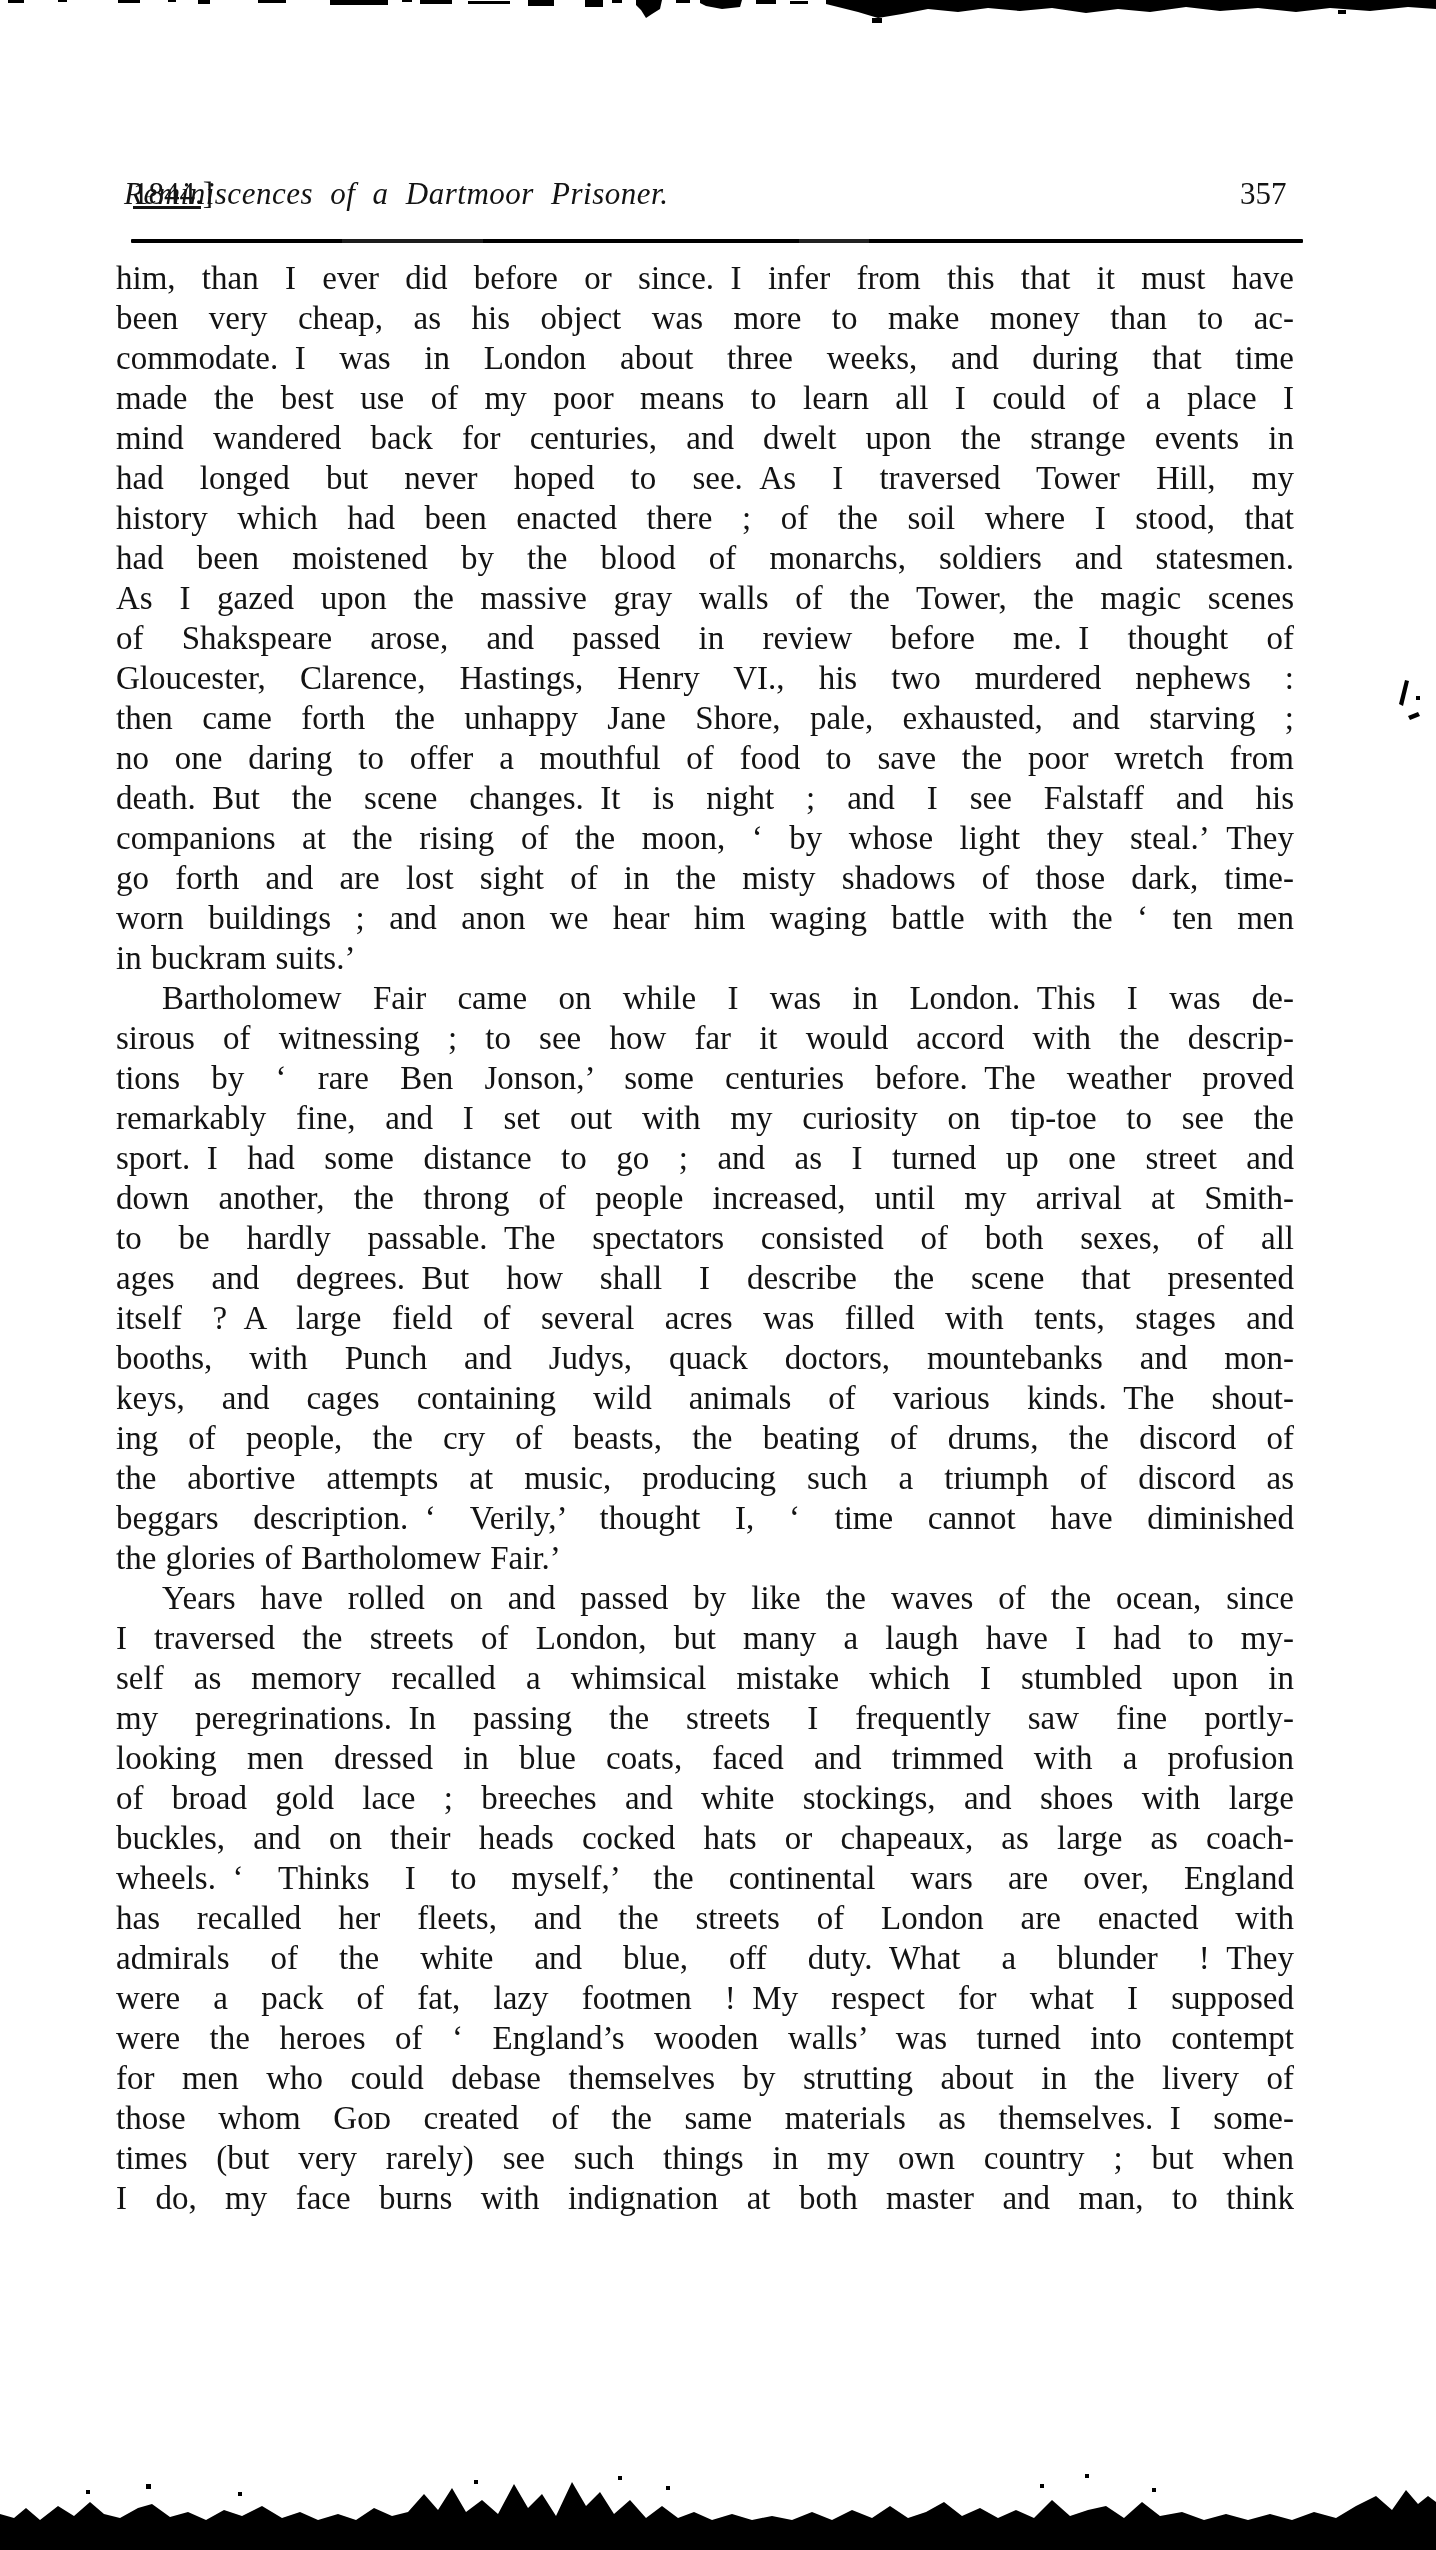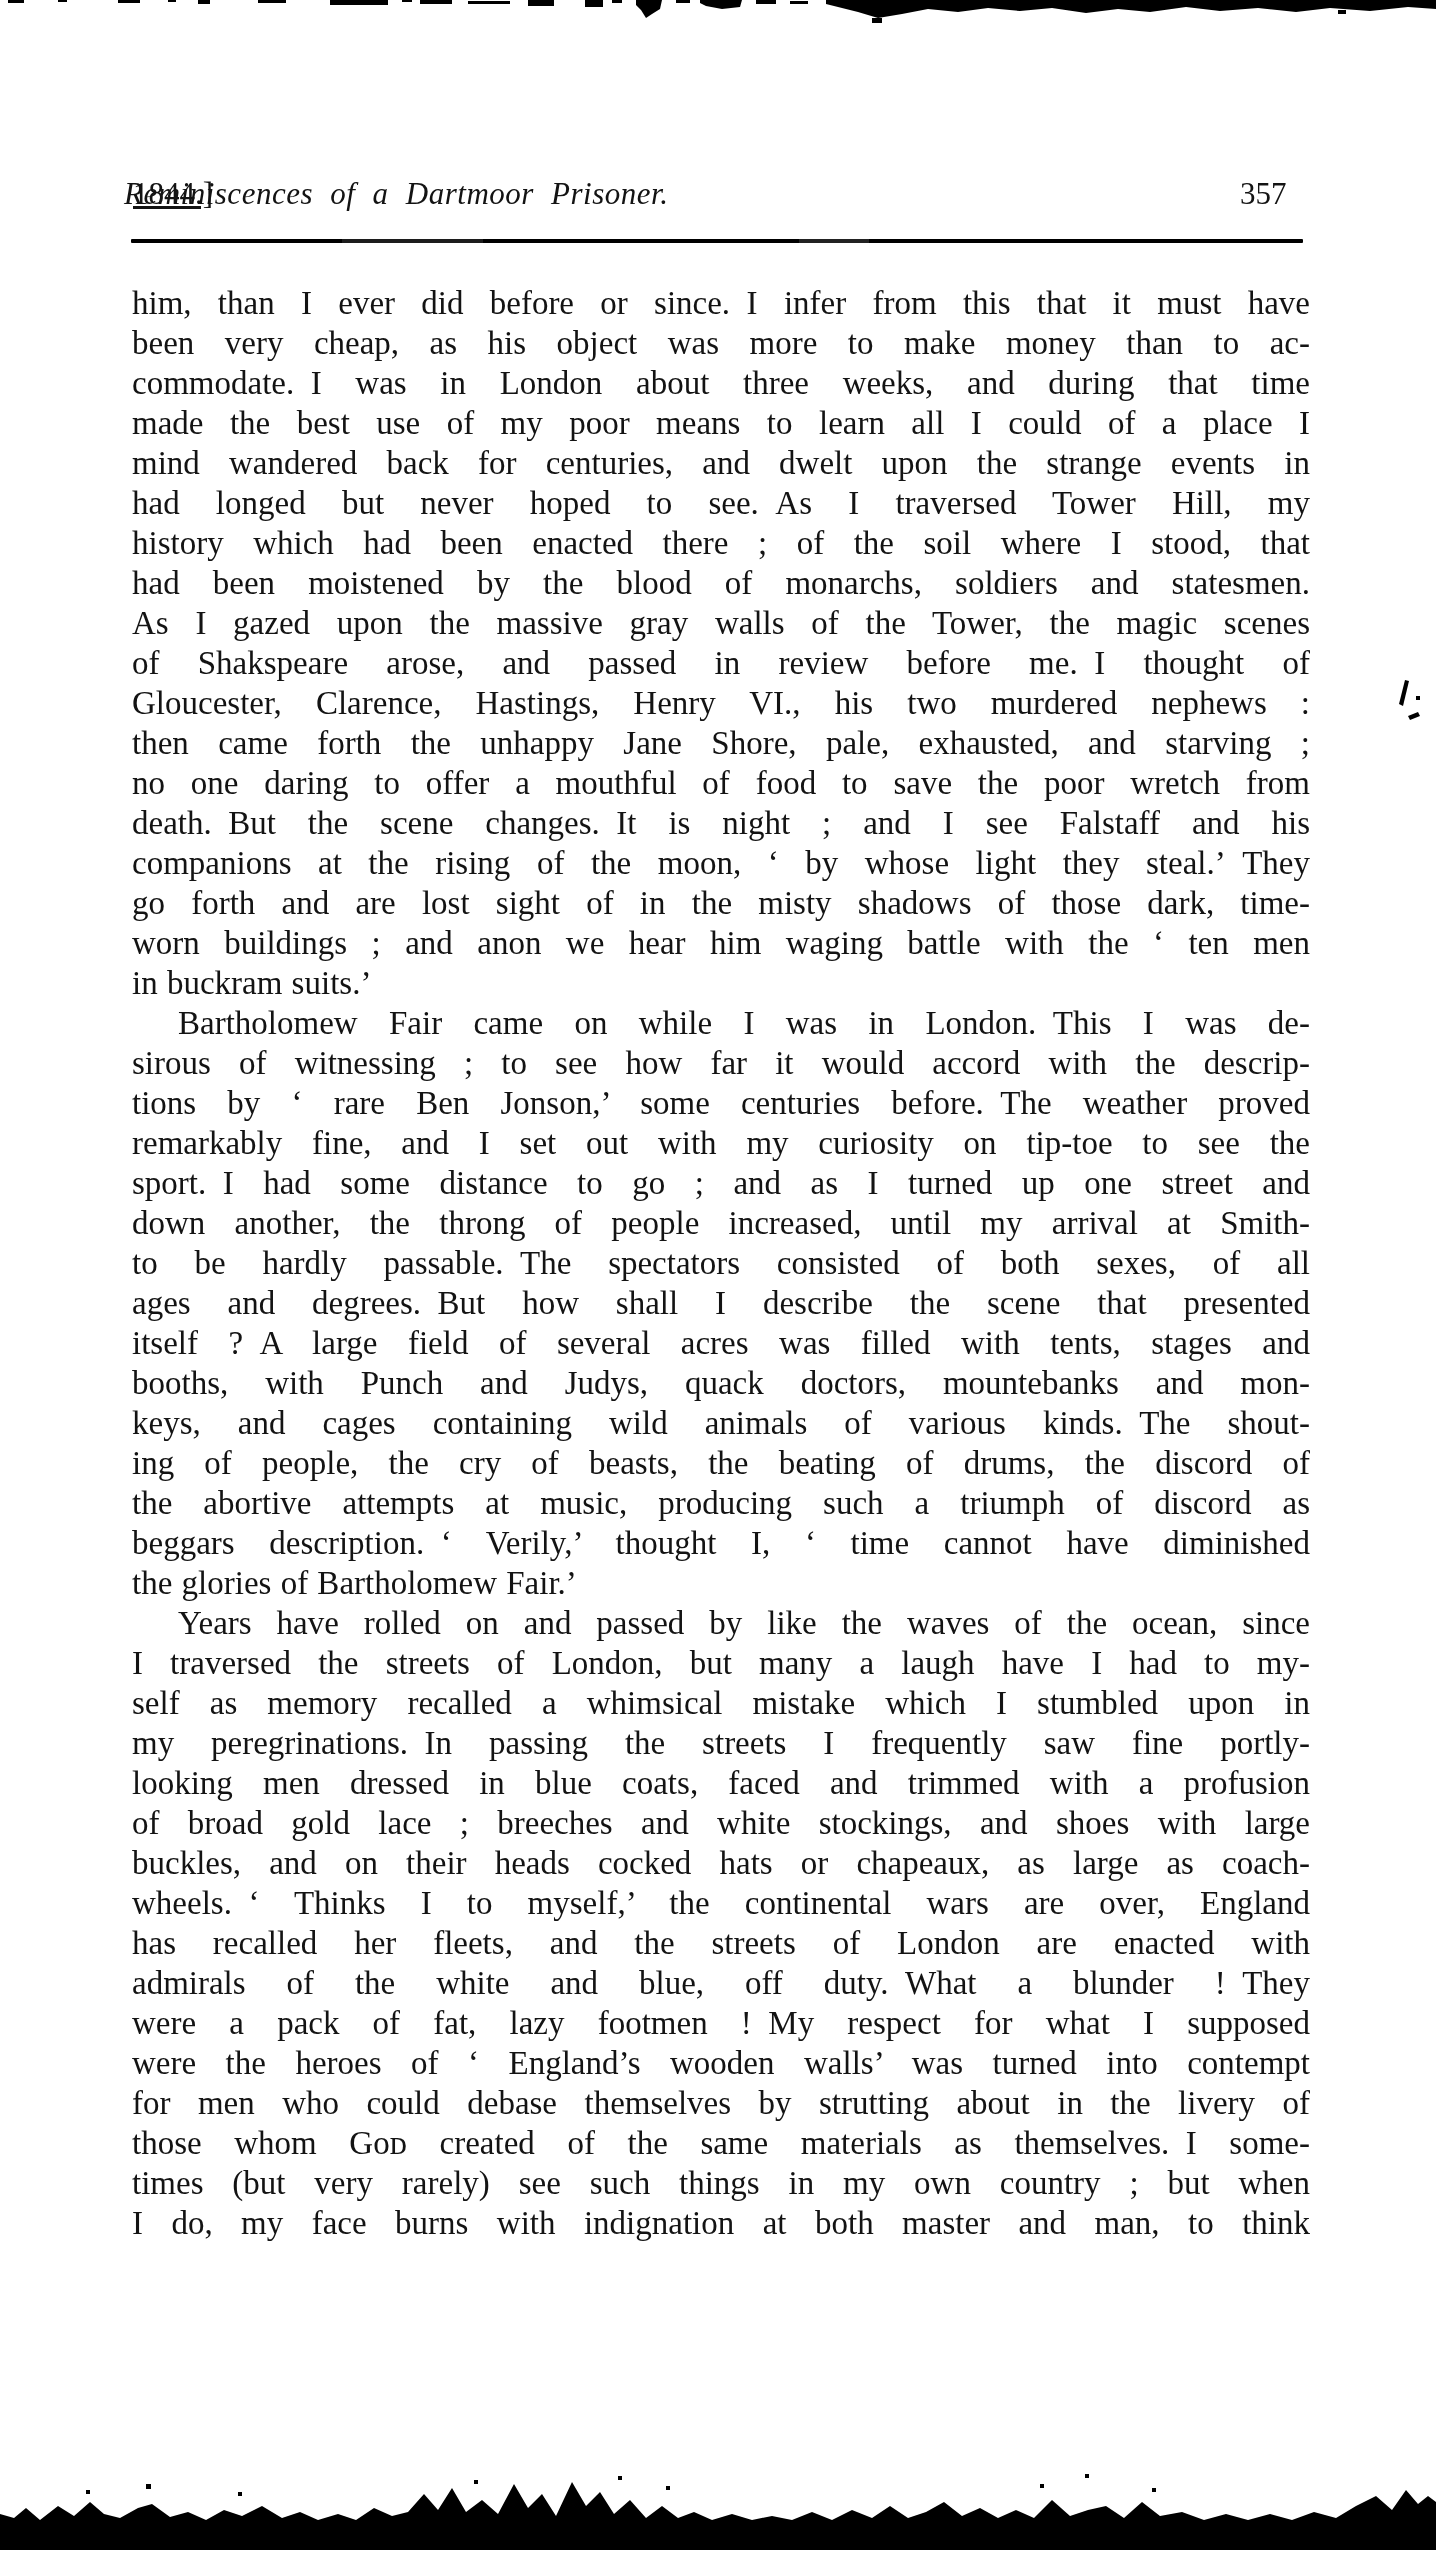--- a/index.html
+++ b/index.html
@@ -60,25 +60,24 @@
     left: 131px;
     width: 1172px;
     height: 4px;
     background:
       linear-gradient(90deg, #000 0 18%, #1c1c1c 18% 30%, #000 30% 57%, #222 57% 63%, #000 63% 100%);
     border-radius: 1px;
   }
   .page-body {
     position: absolute;
     top: 258px;
-    left: 132px;
+    left: 116px;
     width: 1178px;
     font-size: 33px;
     line-height: 40px;
-    margin-top: 25px;
   }
   .text-line {
     height: 40px;
     white-space: normal;
     text-align: justify;
     text-align-last: justify;
     word-spacing: 1px;
   }
   .text-line.para-end {
     text-align-last: left;

